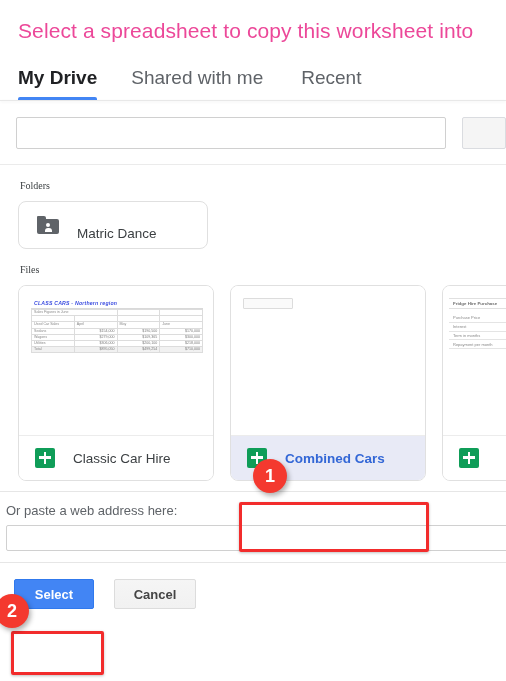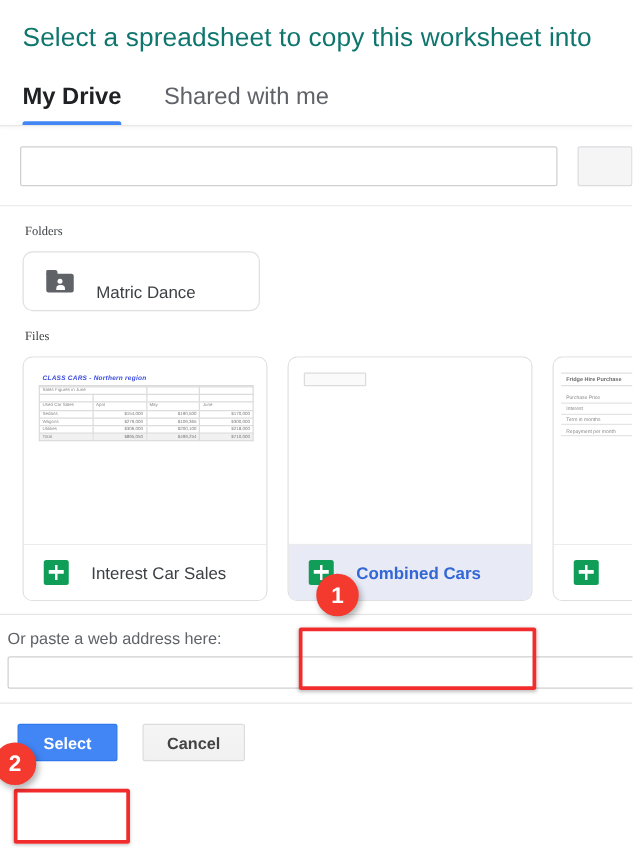--- a/index.html
+++ b/index.html
@@ -13,21 +13,21 @@
     background: #ffffff;
     font-family: "Liberation Sans", sans-serif;
     color: #202124;
     position: relative;
   }
 
   
   .dialog-title {
     font-size: 21px;
     line-height: 26px;
-    color: #0f766e;
+    color: #ec4899;
     padding: 18px 0 0 18px;
     letter-spacing: 0.1px;
     white-space: nowrap;
   }
 
   .tabs {
     display: flex;
     align-items: flex-end;
     height: 44px;
     padding-left: 18px;
@@ -391,20 +391,23 @@
 <body>
 
 <div class="dialog-title">Select a spreadsheet to copy this worksheet into</div>
 
 <div class="tabs">
   <div class="tab active">
     <span>My Drive</span>
   </div>
   <div class="tab">
     <span>Shared with me</span>
+  </div>
+  <div class="tab">
+    <span>Recent</span>
   </div>
 </div>
 <div class="header-divider"></div>
 
 <div class="search-row">
   <input class="search-input" type="text" value="" placeholder="" style="">
   <button class="search-button"></button>
 </div>
 <div class="section-divider"></div>
 
@@ -470,21 +473,21 @@
             <td class="num">$895,050</td>
             <td class="num">$499,254</td>
             <td class="num">$710,000</td>
           </tr>
         </tbody>
           </table>
       </div>
     </div>
     <div class="card-footer">
       <span class="sheets-icon"></span>
-      <span class="file-name">Interest Car Sales</span>
+      <span class="file-name">Classic Car Hire</span>
     </div>
   </div>
 
   <div class="file-card selected">
     <div class="thumb">
       <div class="mini-sheet-b"></div>
     </div>
     <div class="card-footer">
       <span class="sheets-icon"></span>
       <span class="file-name">Combined Cars</span>

